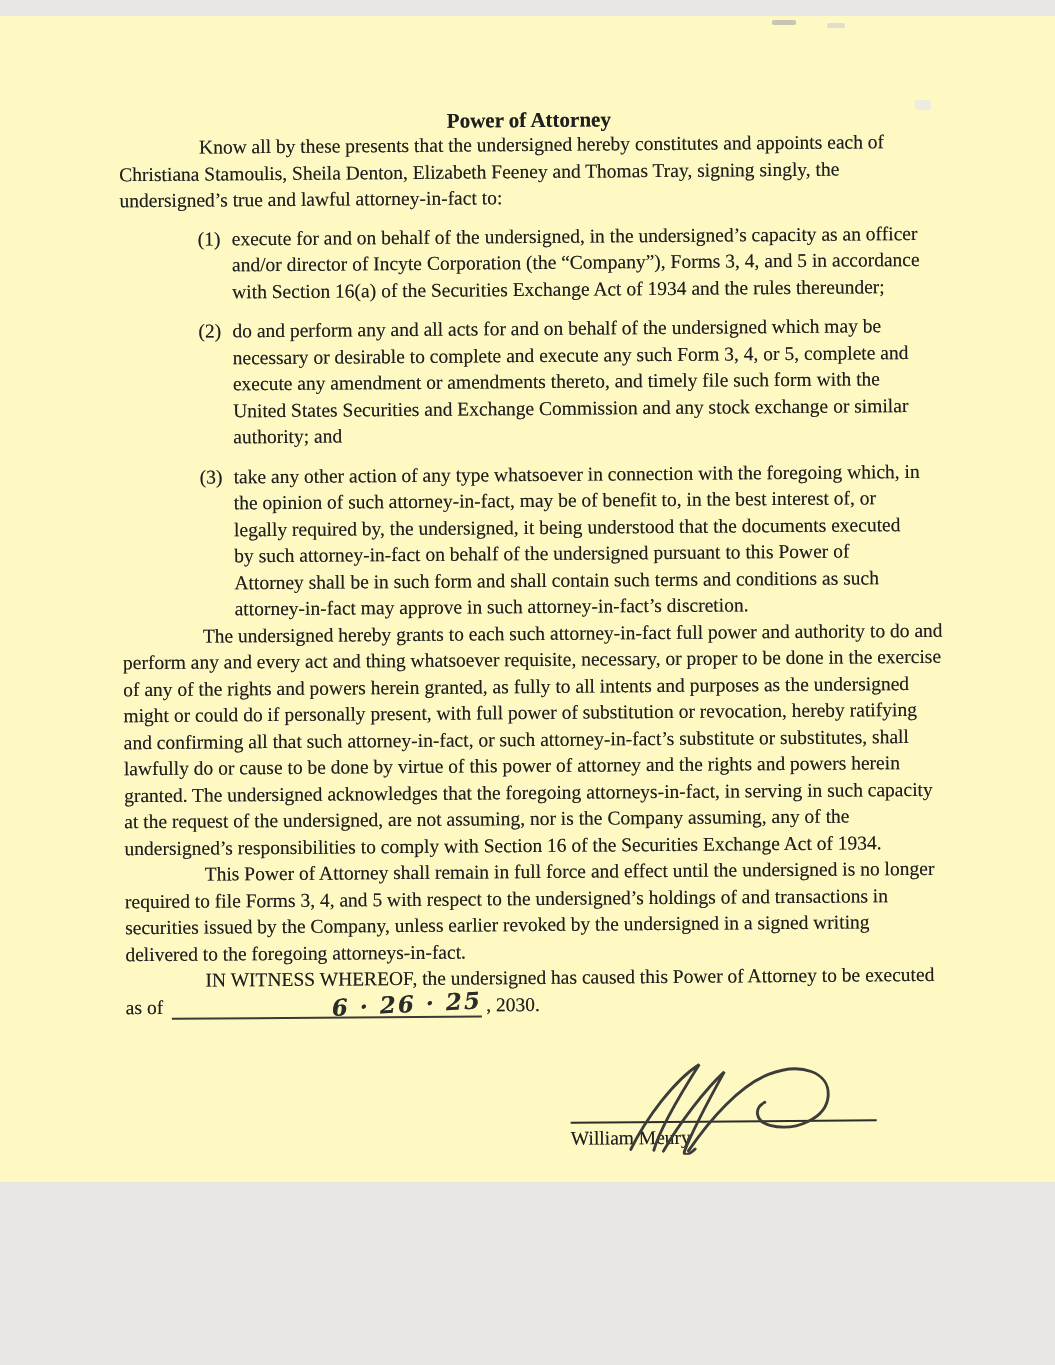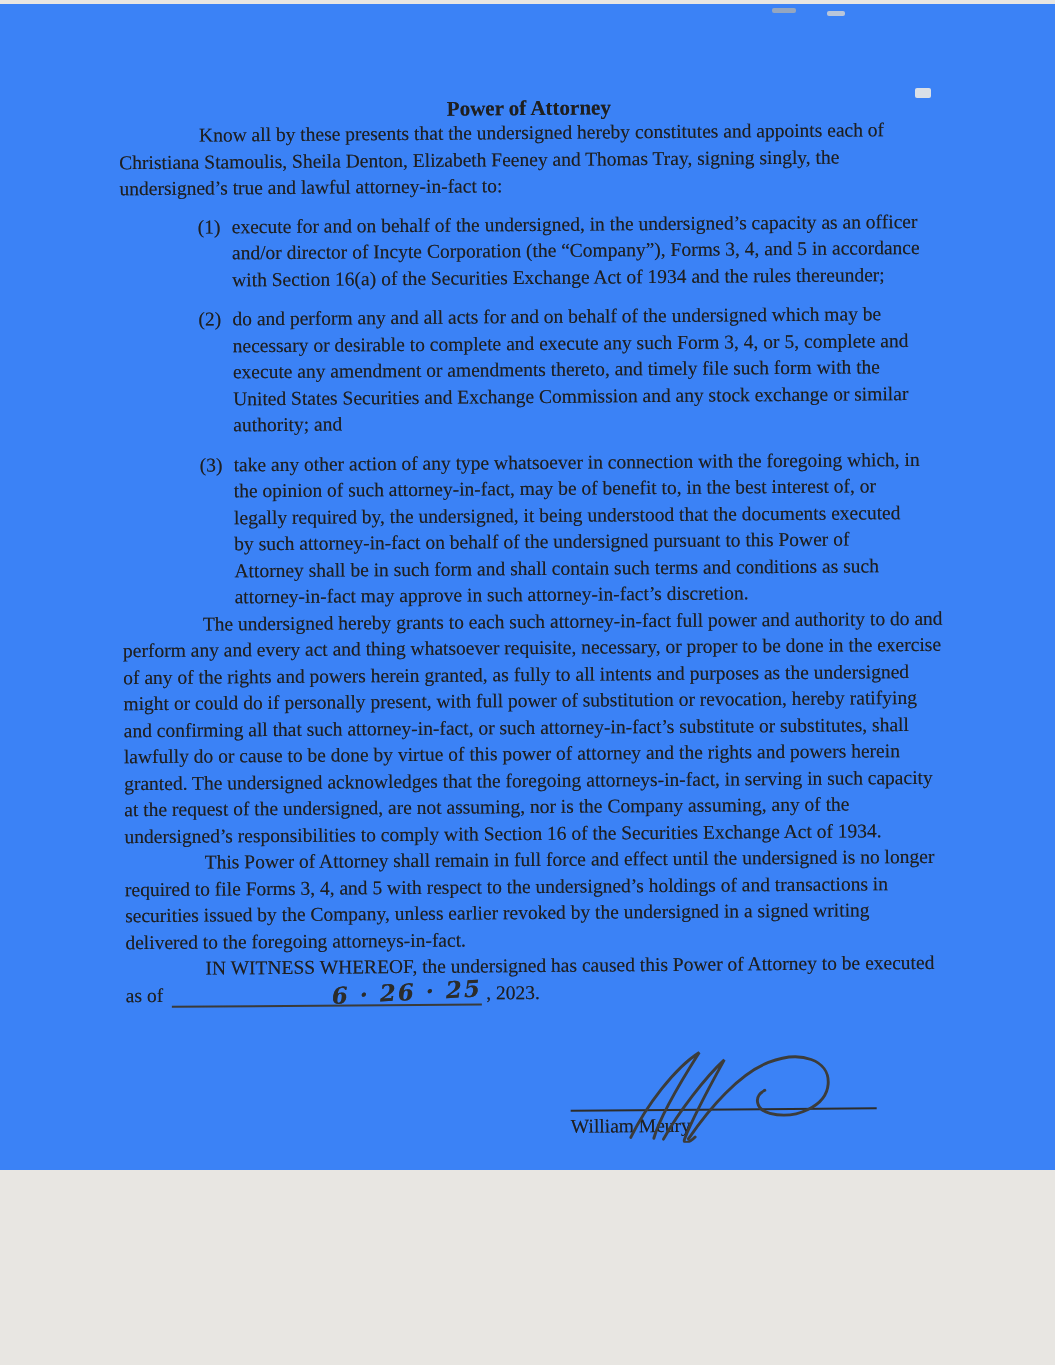--- a/index.html
+++ b/index.html
@@ -4,22 +4,22 @@
 <style>
   html, body {
     margin: 0;
     padding: 0;
     background: #e8e6e2;
   }
   .page {
     position: relative;
     width: 1055px;
     height: 1166px;
-    margin: 4px auto;
-    background: #3b82f6;
+    margin: 16px auto;
+    background: #fef9c3;
     overflow: hidden;
     font-family: "Liberation Serif", "DejaVu Serif", serif;
     color: #1f1f1f;
   }
   .scan-rotate {
     transform: rotate(-0.45deg);
     transform-origin: 50% 0;
     padding: 92px 117px 0 118px;
   }
   .scan-text {
@@ -134,21 +134,21 @@
       <div class="poa-item">
         <span class="poa-item-num">(3)</span>
         <span class="poa-item-text">take any other action of any type whatsoever in connection with the foregoing which, in the opinion of such attorney-in-fact, may be of benefit to, in the best interest of, or legally required by, the undersigned, it being understood that the documents executed by such attorney-in-fact on behalf of the undersigned pursuant to this Power of Attorney shall be in such form and shall contain such terms and conditions as such attorney-in-fact may approve in such attorney-in-fact’s discretion.</span>
       </div>
     </div>
 
     <p class="para grant-para">The undersigned hereby grants to each such attorney-in-fact full power and authority to do and perform any and every act and thing whatsoever requisite, necessary, or proper to be done in the exercise of any of the rights and powers herein granted, as fully to all intents and purposes as the undersigned might or could do if personally present, with full power of substitution or revocation, hereby ratifying and confirming all that such attorney-in-fact, or such attorney-in-fact’s substitute or substitutes, shall lawfully do or cause to be done by virtue of this power of attorney and the rights and powers herein granted. The undersigned acknowledges that the foregoing attorneys-in-fact, in serving in such capacity at the request of the undersigned, are not assuming, nor is the Company assuming, any of the undersigned’s responsibilities to comply with Section 16 of the Securities Exchange Act of 1934.</p>
 
     <p class="para duration-para">This Power of Attorney shall remain in full force and effect until the undersigned is no longer required to file Forms 3, 4, and 5 with respect to the undersigned’s holdings of and transactions in securities issued by the Company, unless earlier revoked by the undersigned in a signed writing delivered to the foregoing attorneys-in-fact.</p>
 
-    <p class="para witness-para"><span>IN WITNESS WHEREOF, the undersigned has caused this Power of Attorney to be executed as of </span><span class="date-line"><span class="handwritten">6 · 26 · 25</span></span><span>, 2023.</span></p>
+    <p class="para witness-para"><span>IN WITNESS WHEREOF, the undersigned has caused this Power of Attorney to be executed as of </span><span class="date-line"><span class="handwritten">6 · 26 · 25</span></span><span>, 2030.</span></p>
 
     <div class="sig-block">
       <svg class="sig-scribble" viewBox="0 0 240 100" fill="none" xmlns="http://www.w3.org/2000/svg">
         <path d="M10 94 C26 62, 56 22, 82 6 C60 40, 40 74, 34 95" stroke="#3c3c3a" stroke-width="3" stroke-linecap="round" fill="none"></path>
         <path d="M44 96 C60 68, 88 32, 108 14 C90 46, 74 76, 66 96 C64 101, 70 101, 77 94" stroke="#3c3c3a" stroke-width="3" stroke-linecap="round" fill="none"></path>
         <path d="M70 96 C92 64, 124 28, 154 17 C188 4, 218 15, 216 40 C214 63, 182 77, 155 70 C140 66, 138 52, 150 46" stroke="#3c3c3a" stroke-width="3" stroke-linecap="round" fill="none"></path>
       </svg>
       <div class="sig-line"></div>
       <div class="sig-name">William Meury</div>
     </div>

